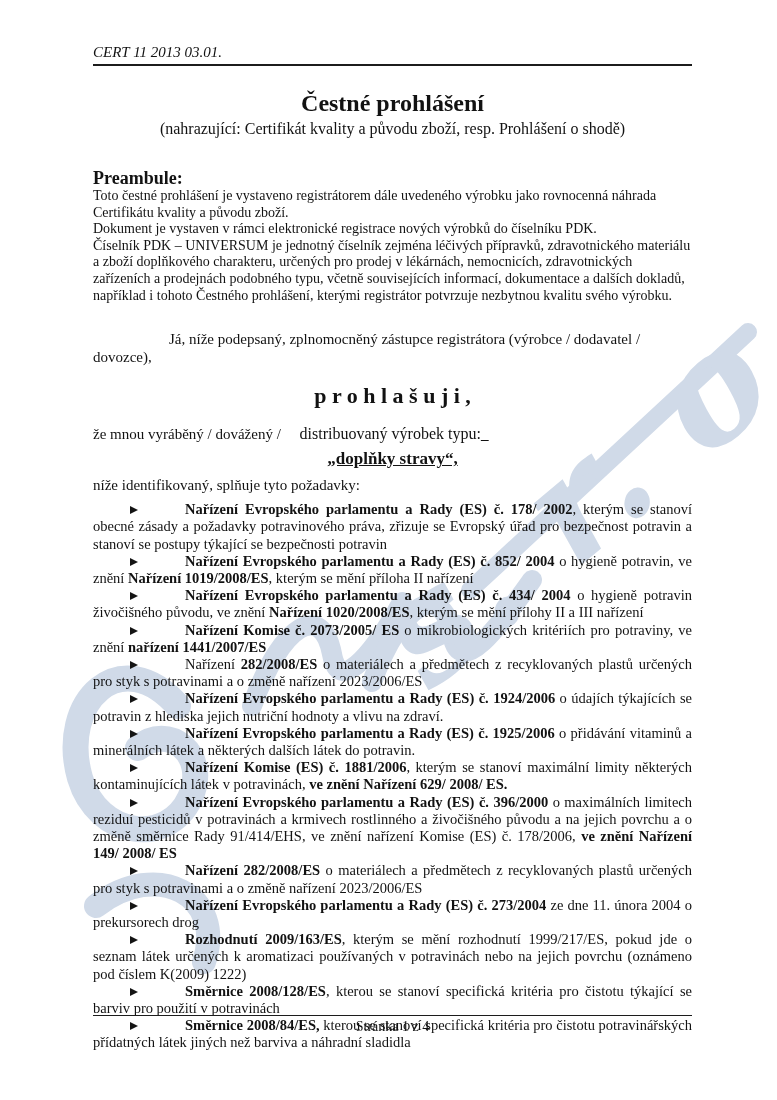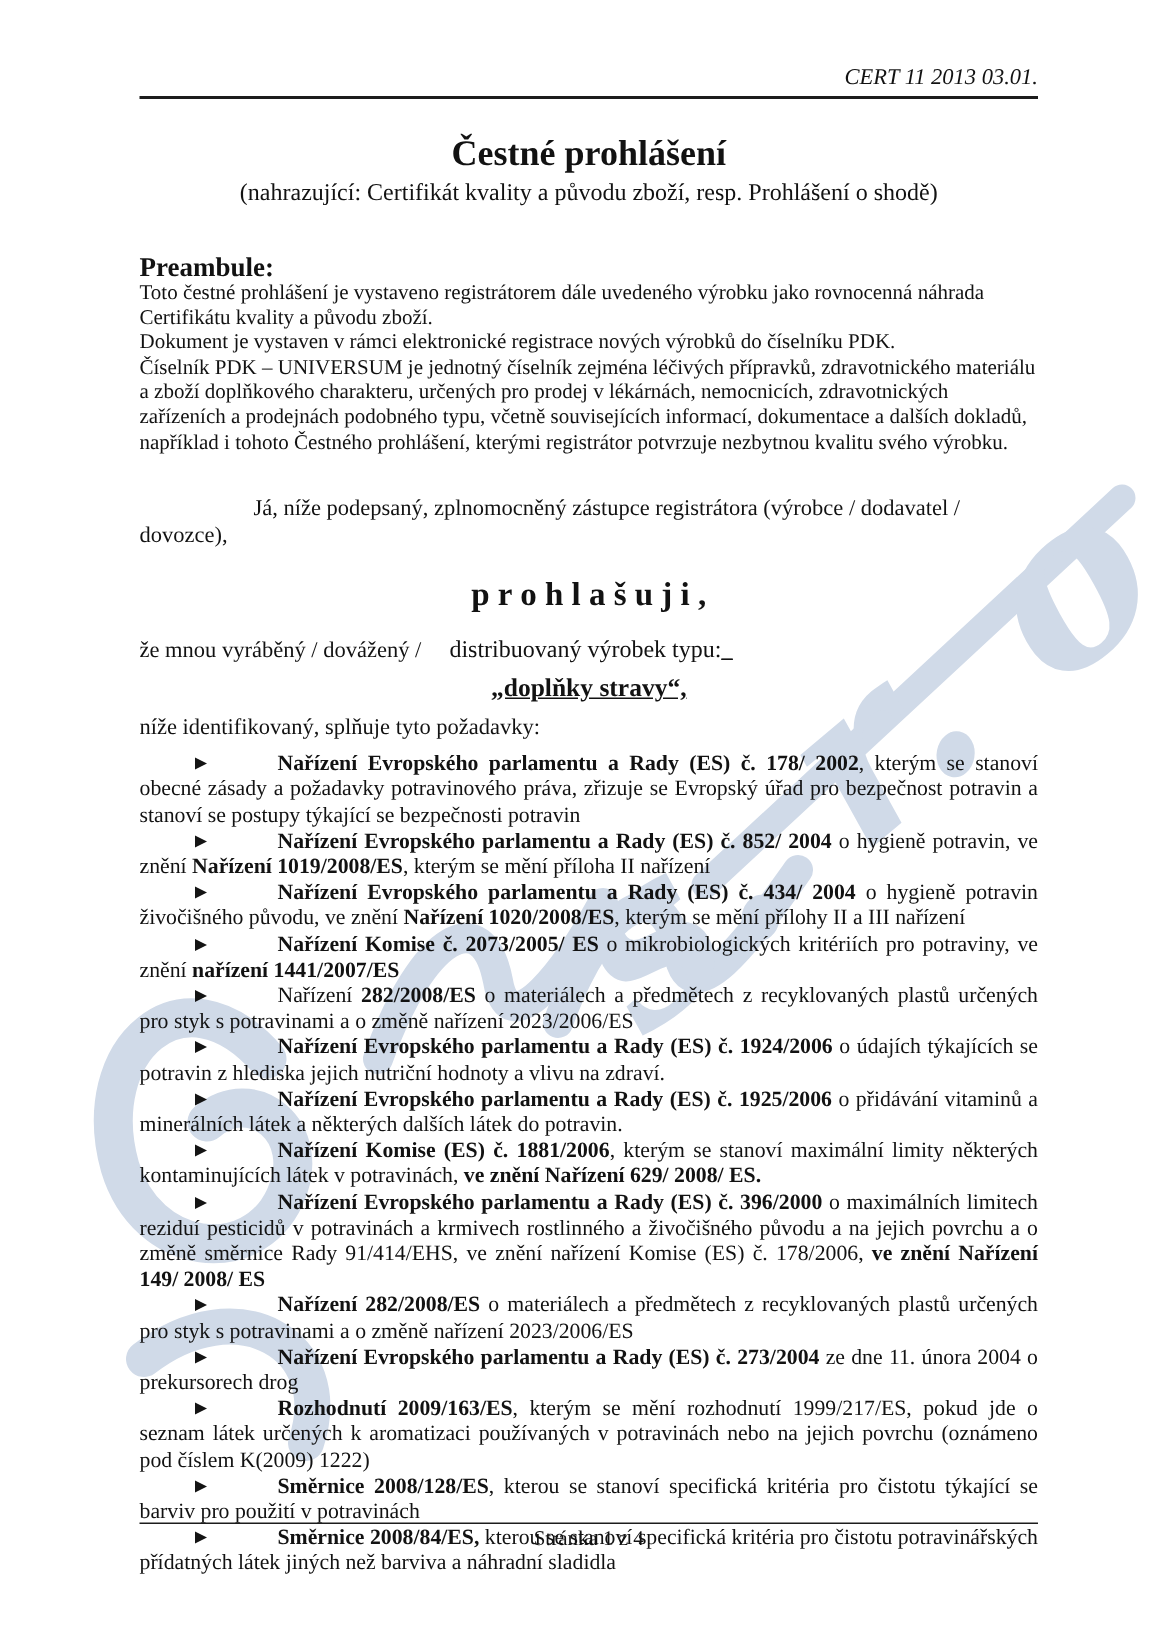--- a/index.html
+++ b/index.html
@@ -7,21 +7,21 @@
     position:relative;
     width:777px;height:1100px;
     background:#ffffff;
     overflow:hidden;
     font-family:"Liberation Serif", serif;
     color:#121212;
   }
   .watermark{position:absolute;top:0;left:0;z-index:0;pointer-events:none;}
   .content{position:relative;z-index:1;padding:44px 85px 0 93px;}
 
-  .hdr{ text-align:right;font-style:italic;font-size:15px;line-height:17px; }
+  .hdr{ text-align:left;font-style:italic;font-size:15px;line-height:17px; }
   .hdr-line{ border-bottom:2px solid #1c1c1c;margin-top:3px; }
 
   .title{ margin-top:24px;text-align:center;font-weight:bold;font-size:24px;line-height:26px; }
   .subtitle{ margin-top:4px;text-align:center;font-weight:normal;font-size:16px;line-height:18px; }
 
   .pre-head{ margin-top:30px;font-weight:bold;font-size:18px;line-height:20px; }
   .pre-body p{ margin:0;font-weight:normal;font-size:14px;line-height:16.6px; }
 
   .intro{ margin:26px 0 0 0;font-size:15px;line-height:18px;text-indent:76px; }
   .verb{ margin:17px 0 0 0;text-align:center;font-weight:bold;font-size:22px; }

